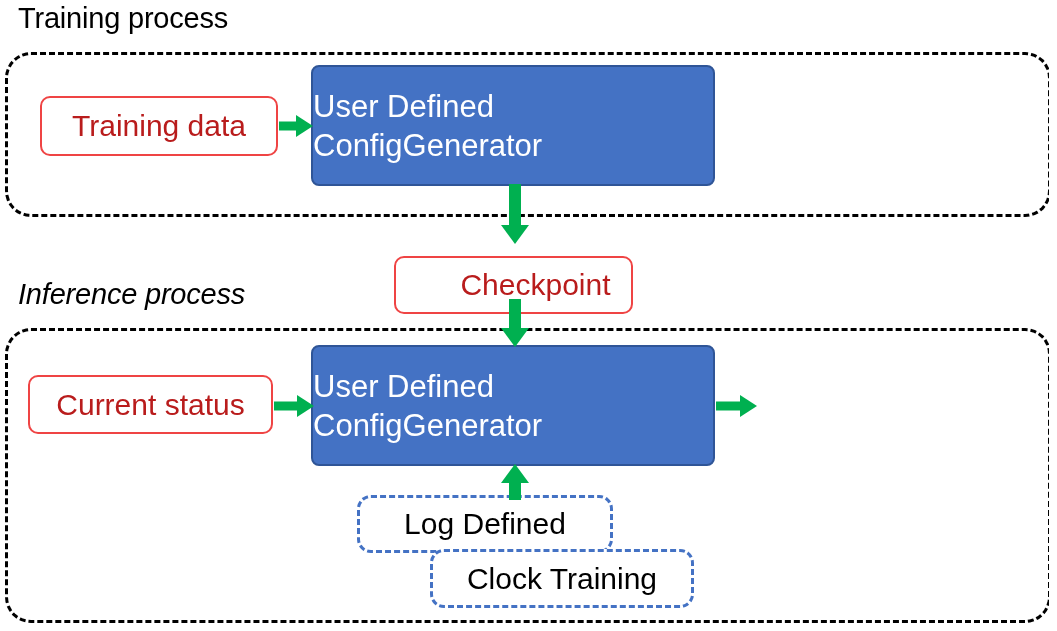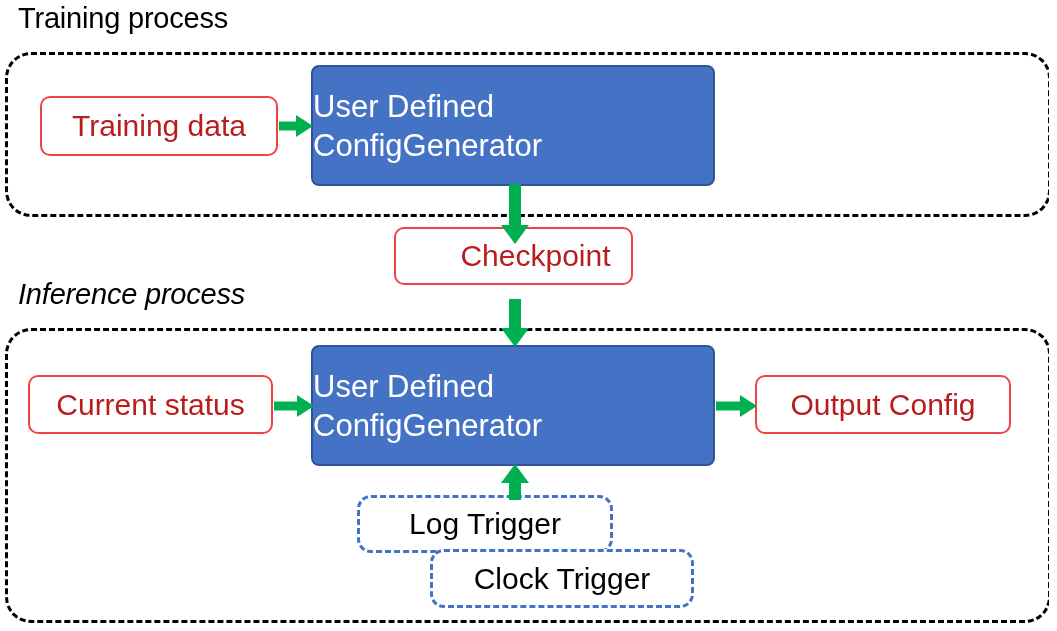--- a/index.html
+++ b/index.html
@@ -50,21 +50,21 @@
     background: #ffffff;
     display: flex;
     align-items: center;
     justify-content: center;
     font-size: 30px;
     line-height: 34px;
     color: #b91c1c;
     white-space: nowrap;
   }
   #box-training-data  { left: 40px;  top: 96px;  width: 238px; height: 60px; }
-  #box-checkpoint     { left: 394px; top: 227px; width: 239px; height: 58px; padding-left: 44px; }
+  #box-checkpoint     { left: 394px; top: 256px; width: 239px; height: 58px; padding-left: 44px; }
   #box-current-status { left: 28px;  top: 375px; width: 245px; height: 59px; align-items: center; }
   #box-output-config  { left: 755px; top: 375px; width: 256px; height: 59px; }
 
   
   .node-process {
     position: absolute;
     box-sizing: border-box;
     background: #4472C4;
     border: 2px solid #2F5597;
     border-radius: 8px;
@@ -232,30 +232,27 @@
   <div class="node-process" id="box-generator-inference">
     <span>User Defined</span>
     <span>ConfigGenerator</span>
   </div>
 
   <div class="arrow arrow-h" id="arrow-generator-to-output">
     <div class="shaft"></div>
     <div class="head"></div>
   </div>
 
-  <div class="node-box" id="box-output-config">
-    <span>Output Config</span>
-  </div>
 
   <div class="arrow arrow-v arrow-up" id="arrow-triggers-to-generator">
     <div class="shaft"></div>
     <div class="head"></div>
   </div>
 
   <div class="node-trigger" id="box-log-trigger">
-    <span>Log Trigger</span>
+    <span>Log Defined</span>
   </div>
 
   <div class="node-trigger" id="box-clock-trigger">
-    <span>Clock Trigger</span>
+    <span>Clock Training</span>
   </div>
 
 </div>
 
 </body></html>

